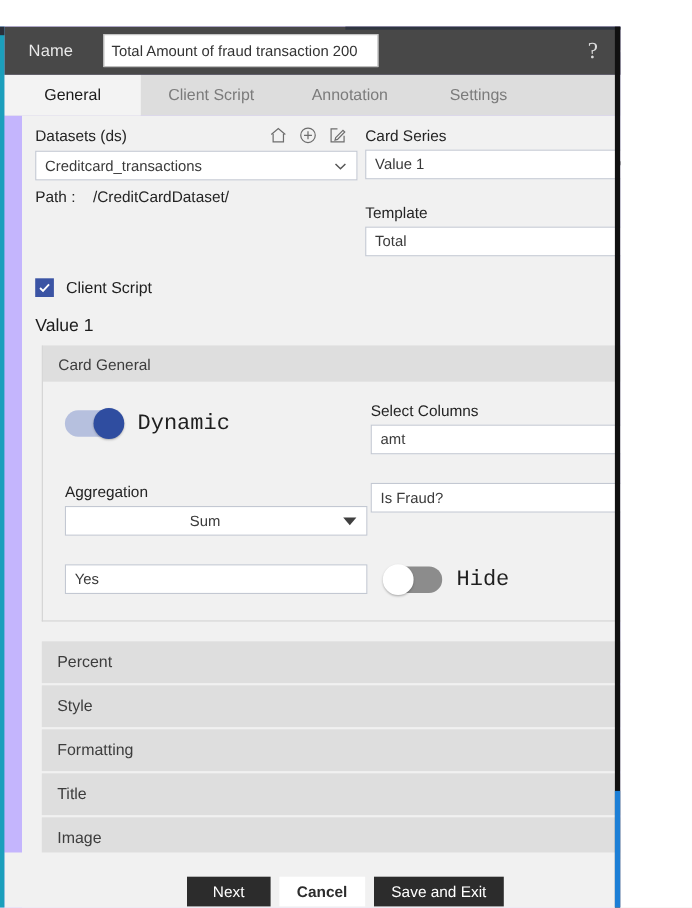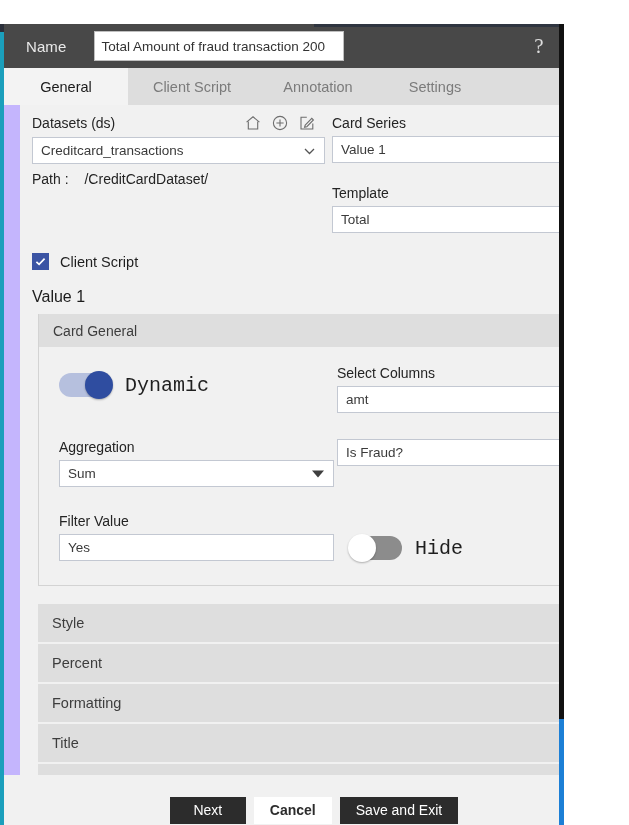--- a/index.html
+++ b/index.html
@@ -595,64 +595,61 @@
             <div class="select-box" style="width:283px;">
               <span>amt</span>
               <span class="caret"></span>
             </div>
           </div>
         </div>
 
         <div class="row" style="margin-top:26px;">
           <div class="panel-col-left">
             <span class="field-label">Aggregation</span>
-            <div class="select-box" style="width:275px;">
+            <div class="select-box" style="width:275px;justify-content:center;">
               <span>Sum</span>
               <span class="caret"></span>
             </div>
           </div>
           <div class="panel-col-right">
             <div class="select-box" style="width:283px;">
               <span>Is Fraud?</span>
               <span class="caret"></span>
             </div>
           </div>
         </div>
 
         <div style="margin-top:26px;">
-          <div style="padding-left:20px;">
-            <span class="field-label">Filter Value</span>
-          </div>
           <div class="filter-row">
             <div class="fv-wrap">
               <input class="text-box" type="text" value="Yes" style="">
             </div>
             <div class="hide-wrap">
               <span class="switch off">
                 <span class="knob"></span>
               </span>
               <span class="switch-label">Hide</span>
             </div>
           </div>
         </div>
 
       </div>
     </div>
 
     <div style="margin-top:18px;">
       <div class="acc">
-        <span class="acc-title">Style</span>
+        <span class="acc-title">Percent</span>
         <span class="acc-toggle">
           <svg width="15" height="15" viewBox="0 0 16 16" fill="none" stroke="currentColor" stroke-width="1.5">
             <path d="M3.4 10 L8 5.4 L12.6 10"></path>
           </svg>
         </span>
       </div>
       <div class="acc">
-        <span class="acc-title">Percent</span>
+        <span class="acc-title">Style</span>
         <span class="acc-toggle">
           <svg width="15" height="15" viewBox="0 0 16 16" fill="none" stroke="currentColor" stroke-width="1.5">
             <path d="M3.4 10 L8 5.4 L12.6 10"></path>
           </svg>
         </span>
       </div>
       <div class="acc">
         <span class="acc-title">Formatting</span>
         <span class="acc-toggle">
           <svg width="15" height="15" viewBox="0 0 16 16" fill="none" stroke="currentColor" stroke-width="1.5">

